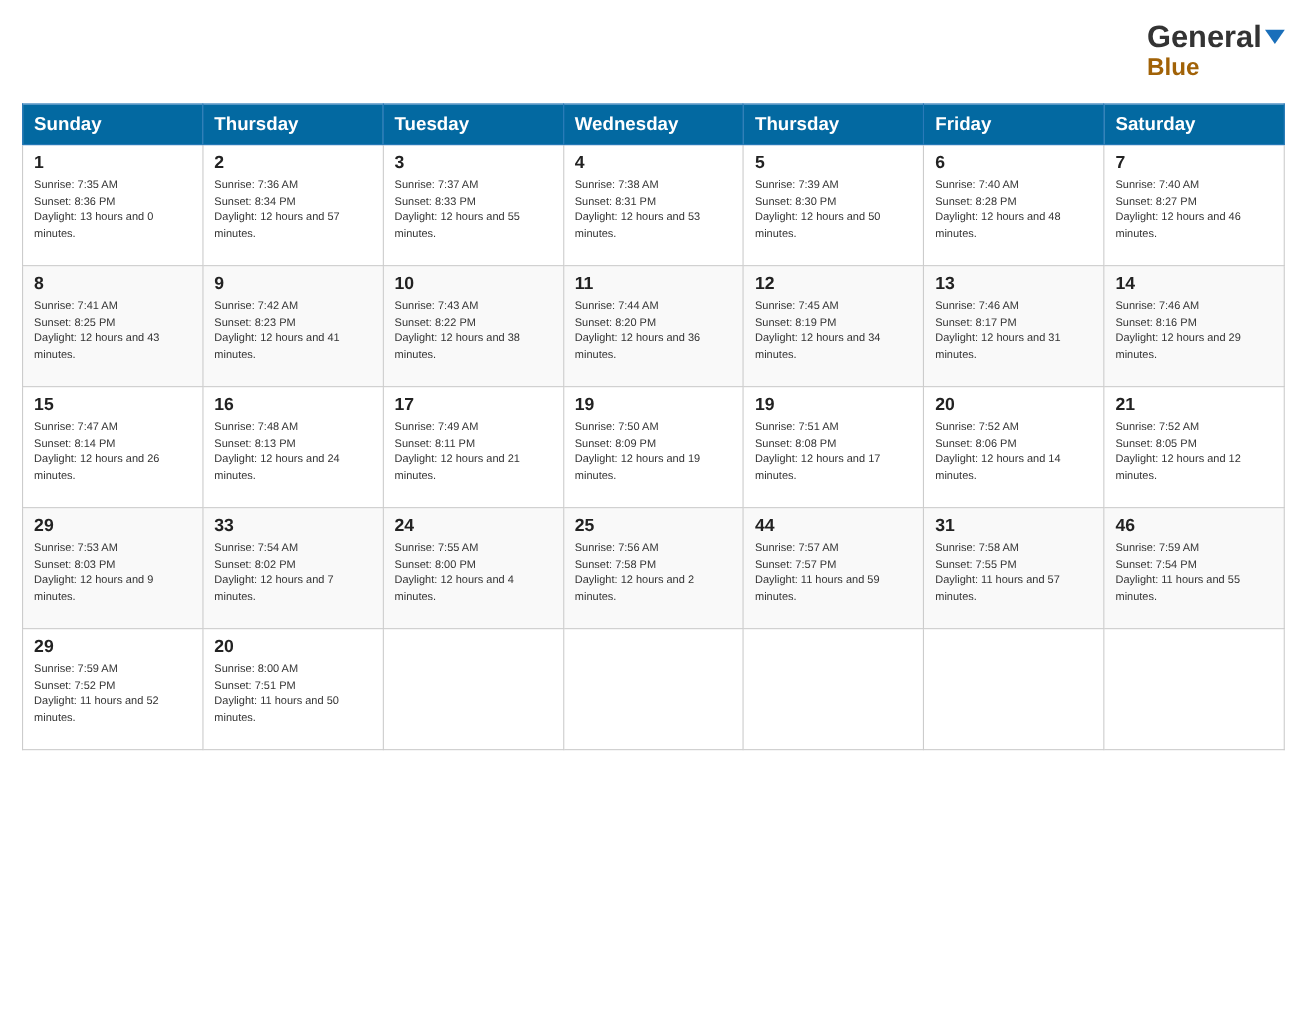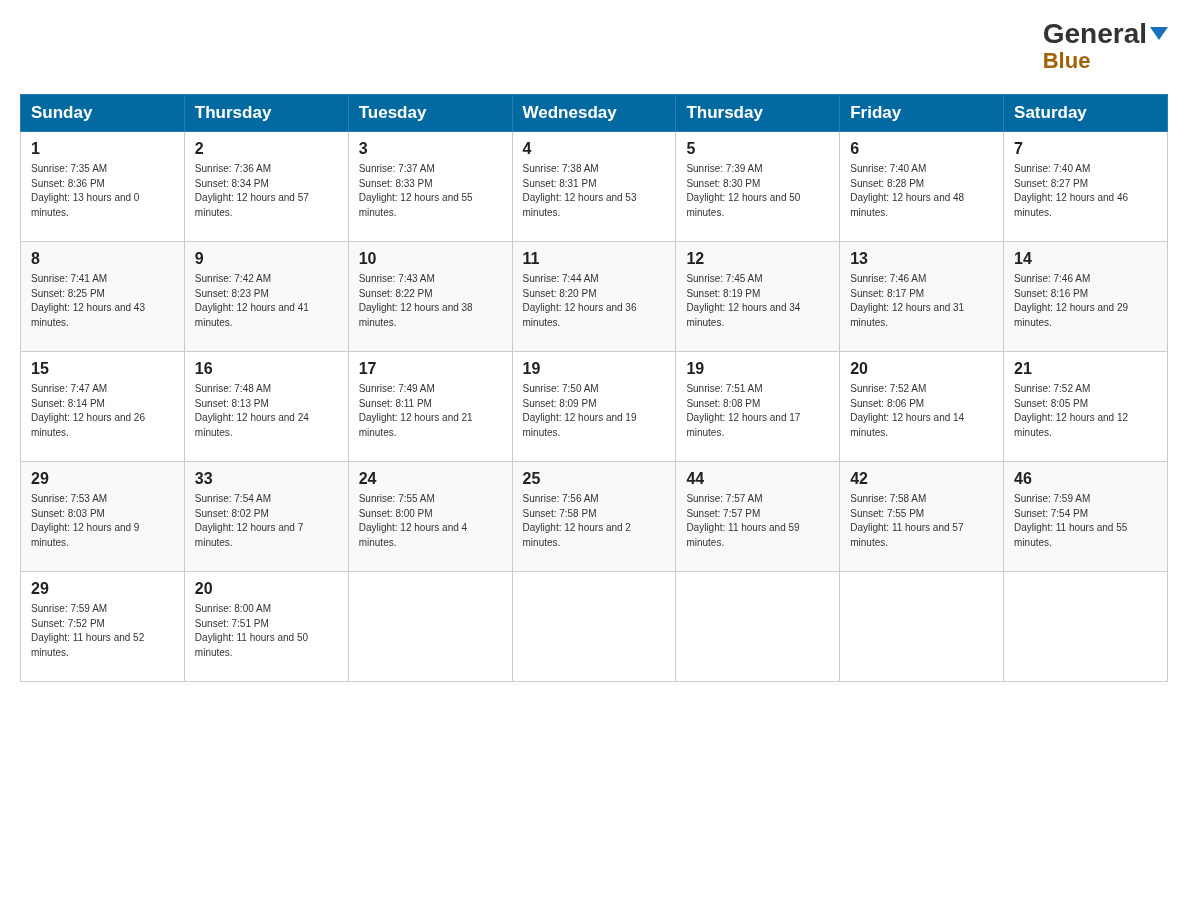--- a/index.html
+++ b/index.html
@@ -326,21 +326,21 @@
       </td>
         <td>
         <span class="day-number">44</span>
         <div class="day-info">
           Sunrise: 7:57 AM<br>
           Sunset: 7:57 PM<br>
           Daylight: 11 hours and 59 minutes.
         </div>
       </td>
         <td>
-        <span class="day-number">42</span>
+        <span class="day-number">31</span>
         <div class="day-info">
           Sunrise: 7:58 AM<br>
           Sunset: 7:55 PM<br>
           Daylight: 11 hours and 57 minutes.
         </div>
       </td>
         <td>
         <span class="day-number">46</span>
         <div class="day-info">
           Sunrise: 7:59 AM<br>

